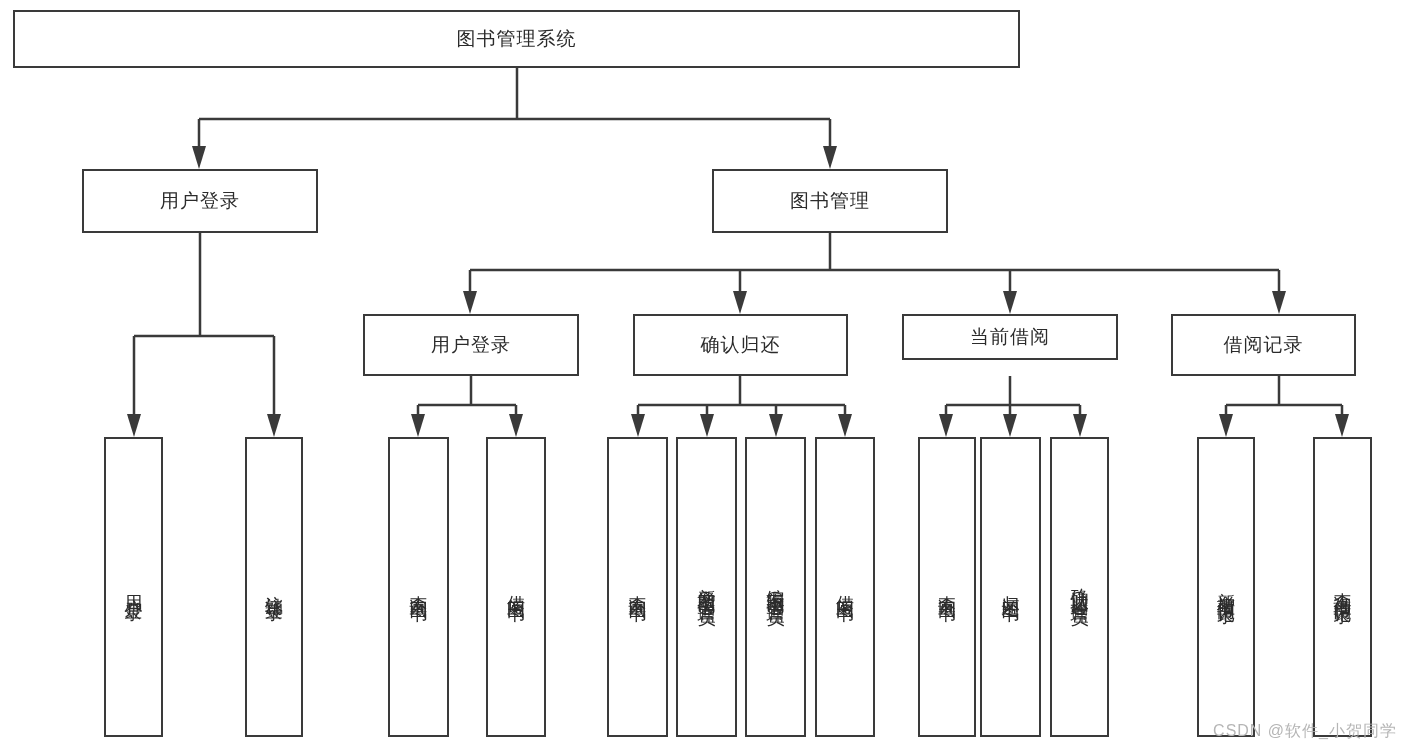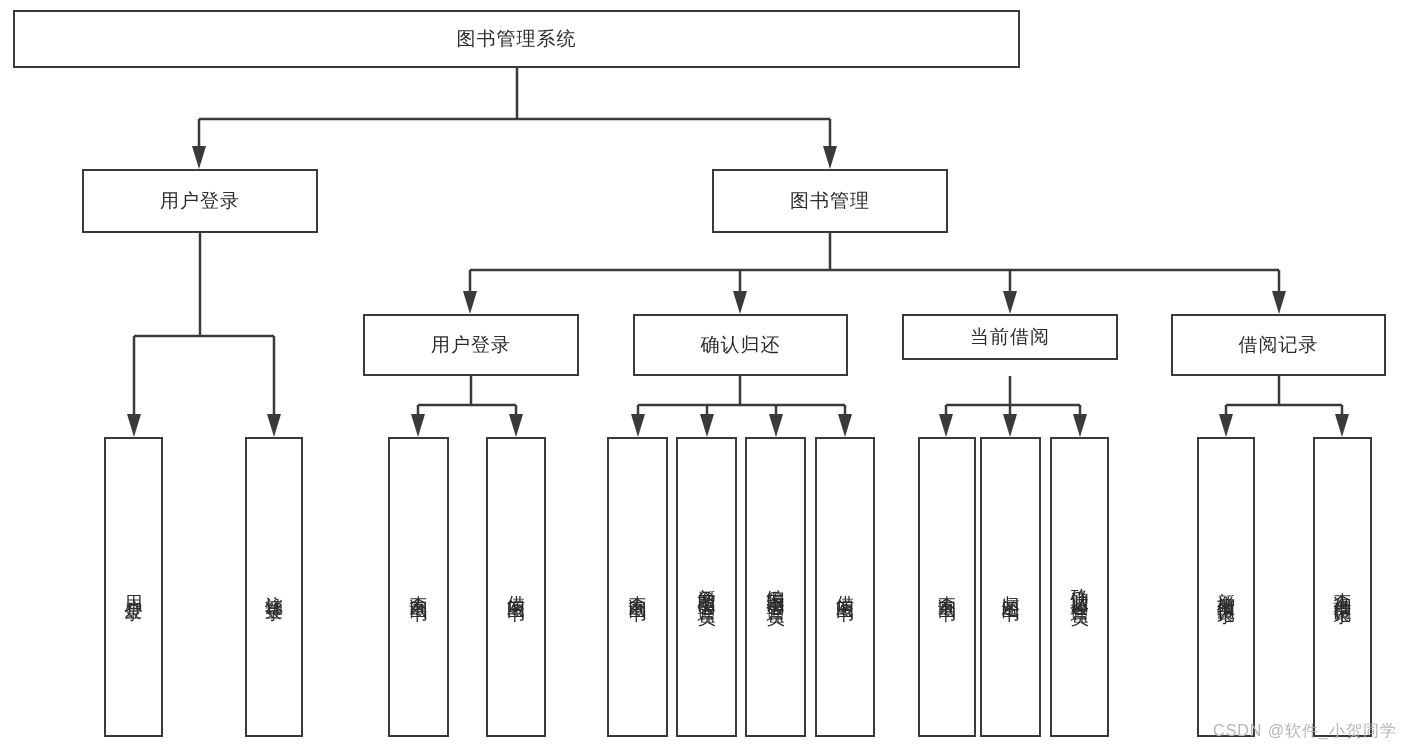--- a/index.html
+++ b/index.html
@@ -87,21 +87,21 @@
   </svg>
 
   <div class="node h" style="left:13px;top:10px;width:1007px;height:58px;">图书管理系统</div>
 
   <div class="node h" style="left:82px;top:169px;width:236px;height:64px;">用户登录</div>
   <div class="node h" style="left:712px;top:169px;width:236px;height:64px;">图书管理</div>
 
   <div class="node h" style="left:363px;top:314px;width:216px;height:62px;">用户登录</div>
   <div class="node h" style="left:633px;top:314px;width:215px;height:62px;">确认归还</div>
   <div class="node h" style="left:902px;top:314px;width:216px;height:46px;">当前借阅</div>
-  <div class="node h" style="left:1171px;top:314px;width:215px;height:62px;">借阅记录</div>
+  <div class="node h" style="left:1171px;top:314px;width:185px;height:62px;">借阅记录</div>
 
   <div class="node v" style="left:104px;top:437px;width:59px;height:300px;">用户登录</div>
   <div class="node v" style="left:245px;top:437px;width:58px;height:300px;">注销登录</div>
 
   <div class="node v" style="left:388px;top:437px;width:61px;height:300px;">查询图书</div>
   <div class="node v" style="left:486px;top:437px;width:60px;height:300px;">借阅图书</div>
 
   <div class="node v" style="left:607px;top:437px;width:61px;height:300px;">查询图书</div>
   <div class="node v" style="left:676px;top:437px;width:61px;height:300px;">新增图书（管理员）</div>
   <div class="node v" style="left:745px;top:437px;width:61px;height:300px;">编辑图书（管理员）</div>

